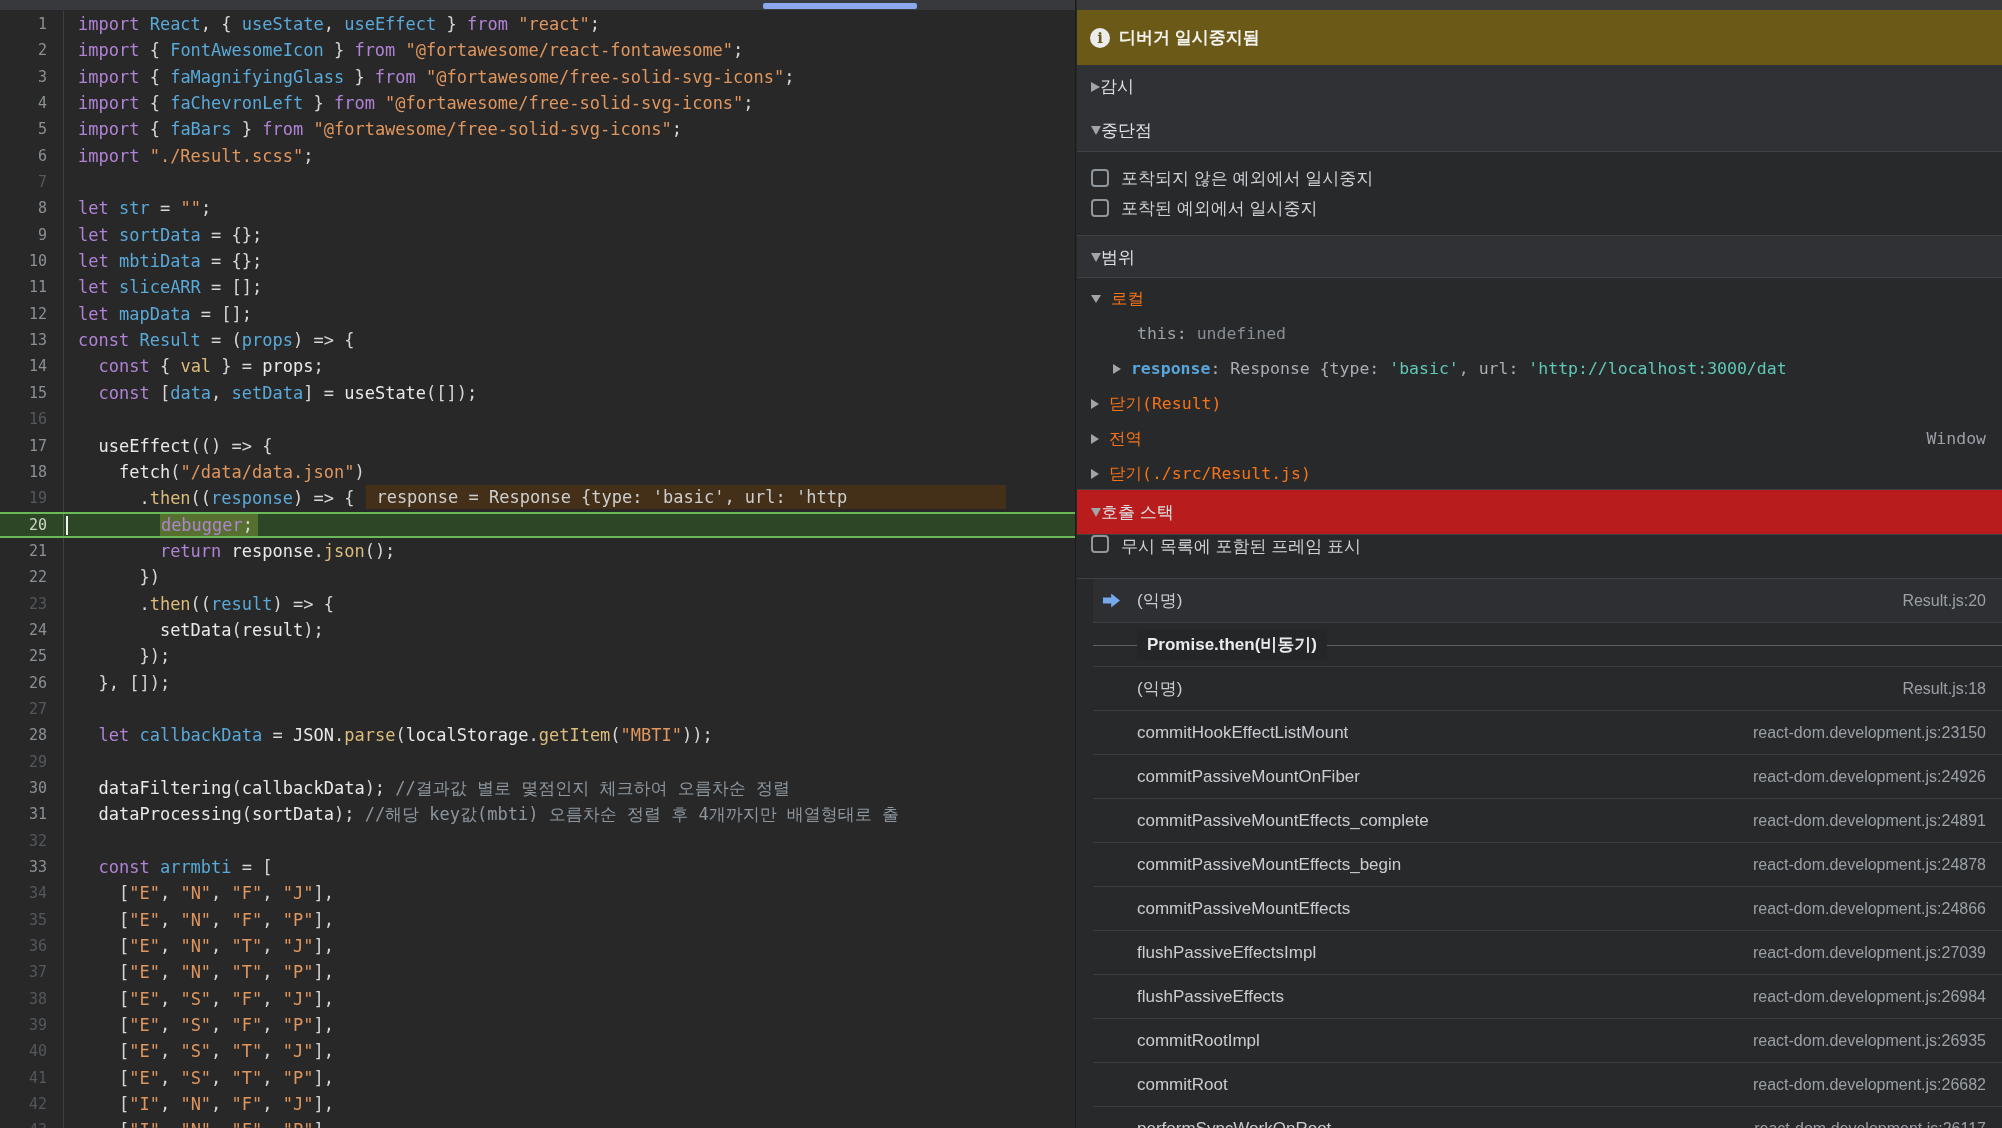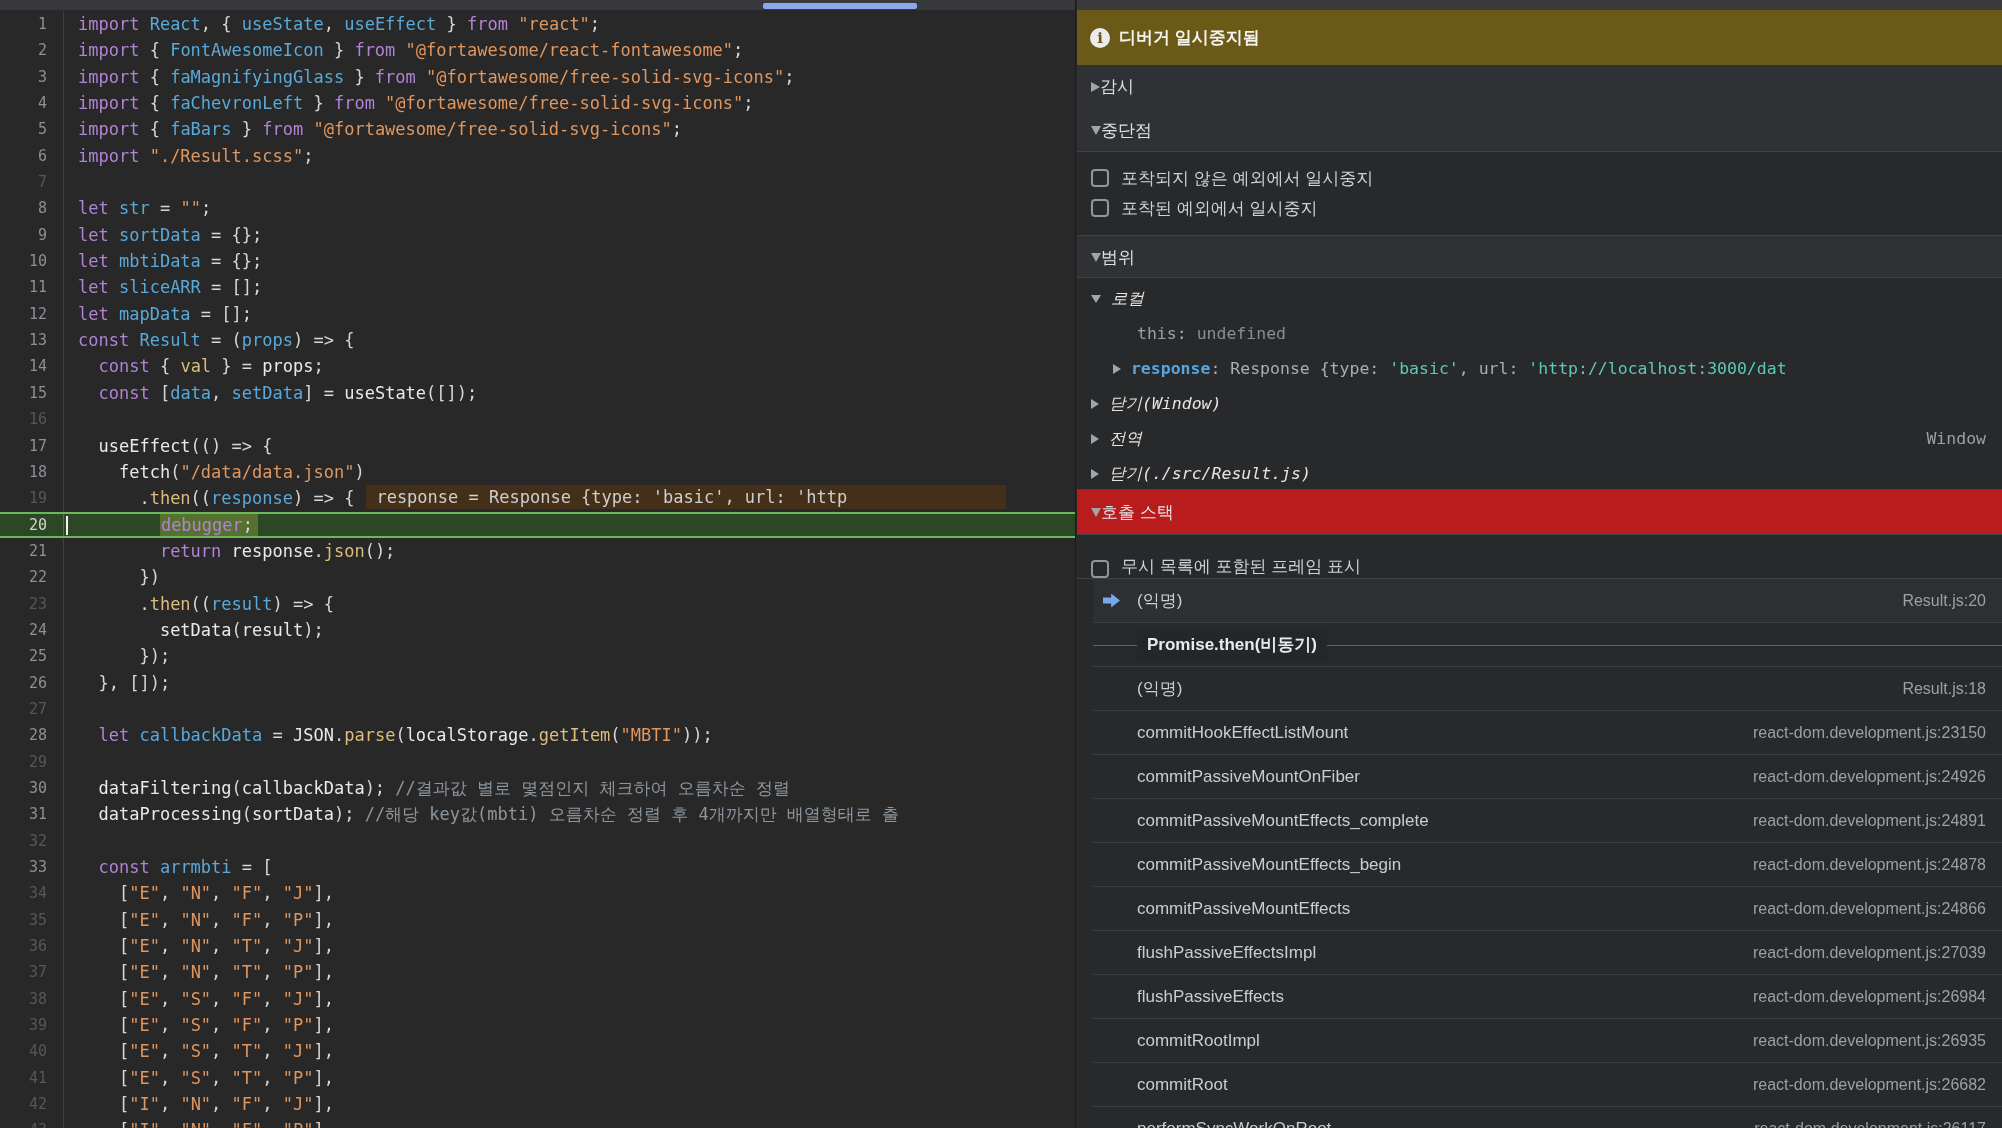--- a/index.html
+++ b/index.html
@@ -62,34 +62,34 @@
 
   .scope-head { position:absolute; left:0; top:236px; width:100%; height:42px; background:#2f3134;
                 border-bottom:1px solid #3f4144; }
   .scope-head .sec-row { height:42px; }
   .scope-content { position:absolute; left:0; top:278px; width:100%; height:212px; background:#28292b;
                    border-bottom:1px solid #3f4144; padding-top:3px;
                    font-family:"DejaVu Sans Mono","Liberation Sans", sans-serif; font-size:16.5px; }
   .s-row { height:35px; display:flex; align-items:center; white-space:pre; overflow:hidden; }
   .s-row .tri-r { border-left-width:8px; border-top-width:5px; border-bottom-width:5px; }
   .s-row .tri-d { border-top-width:8px; border-left-width:5px; border-right-width:5px; }
-  .s-glabel { color:#e5e5e5; margin-left:10px;font-style:italic; }
+  .s-glabel { color:#f97316; margin-left:10px; }
   .s-name-plain { color:#9aa1a7; }
   .s-undef { color:#878e94; }
   .s-var { color:#58a6dc; font-weight:bold; }
   .s-colon { color:#a9aeb4; }
   .pv-g { color:#a9aeb4; }
   .pv-t { color:#5ec9b8; }
   .s-right { margin-left:auto; padding-right:16px; color:#9aa0a6; }
 
   .cs-head { position:absolute; left:0; top:490px; width:100%; height:45px; background:#b91c1c;
              border-bottom:1px solid #3f4144; }
   .cs-head .sec-row { height:45px; }
   .cs-chk { position:absolute; left:0; top:535px; width:100%; height:44px; background:#28292b;
-            border-bottom:1px solid #3f4144; display:flex; align-items:flex-end; padding-left:14px; gap:12px;
+            border-bottom:1px solid #3f4144; display:flex; align-items:flex-start; padding-left:14px; gap:12px;
             color:#ced2d6; }
   .frames { position:absolute; left:0; top:579px; width:100%; bottom:0; background:#28292b; overflow:hidden; }
   .frame { height:44px; display:flex; align-items:center; padding:0 16px 0 44px; position:relative;
            border-bottom:1px solid #3b3d3f; color:#c9cdd1;margin-left:16px; }
   .frame.active { background:#2d2f33; }
   .f-arrow { position:absolute; left:10px; width:17px; height:14px; background:#76a9ea;
              clip-path:polygon(0 28%, 48% 28%, 48% 0, 100% 50%, 48% 100%, 48% 72%, 0 72%); }
   .f-name { overflow:hidden; white-space:nowrap; }
   .f-loc { margin-left:auto; color:#9aa0a6; font-size:16px; white-space:nowrap; padding-left:20px; }
   .frame.async { border-bottom:1px solid #3b3d3f; }
@@ -185,21 +185,21 @@
     <div class="sec-row">
       <span class="tri-d"></span>
       <span>범위</span>
     </div>
   </div>
 
   <div class="scope-content">
       <div class="s-row" style="padding-left: 14px;"><span class="tri-d"></span><span class="s-glabel">로컬</span></div>
       <div class="s-row" style="padding-left: 60px;"><span class="s-name-plain">this</span><span class="s-colon">: </span><span class="s-undef">undefined</span></div>
       <div class="s-row" style="padding-left: 36px;"><span class="tri-r"></span><span class="s-var"> response</span><span class="s-colon">: </span><span class="pv-g">Response {type: </span><span class="pv-t">'basic'</span><span class="pv-g">, url: </span><span class="pv-t">'http://localhost:3000/dat</span></div>
-      <div class="s-row" style="padding-left: 14px;"><span class="tri-r"></span><span class="s-glabel">닫기(Window)</span></div>
+      <div class="s-row" style="padding-left: 14px;"><span class="tri-r"></span><span class="s-glabel">닫기(Result)</span></div>
       <div class="s-row" style="padding-left: 14px;"><span class="tri-r"></span><span class="s-glabel">전역</span><span class="s-right">Window</span></div>
       <div class="s-row" style="padding-left: 14px;"><span class="tri-r"></span><span class="s-glabel">닫기(./src/Result.js)</span></div>
     </div>
 
   <div class="cs-head">
     <div class="sec-row">
       <span class="tri-d"></span>
       <span>호출 스택</span>
     </div>
   </div>

